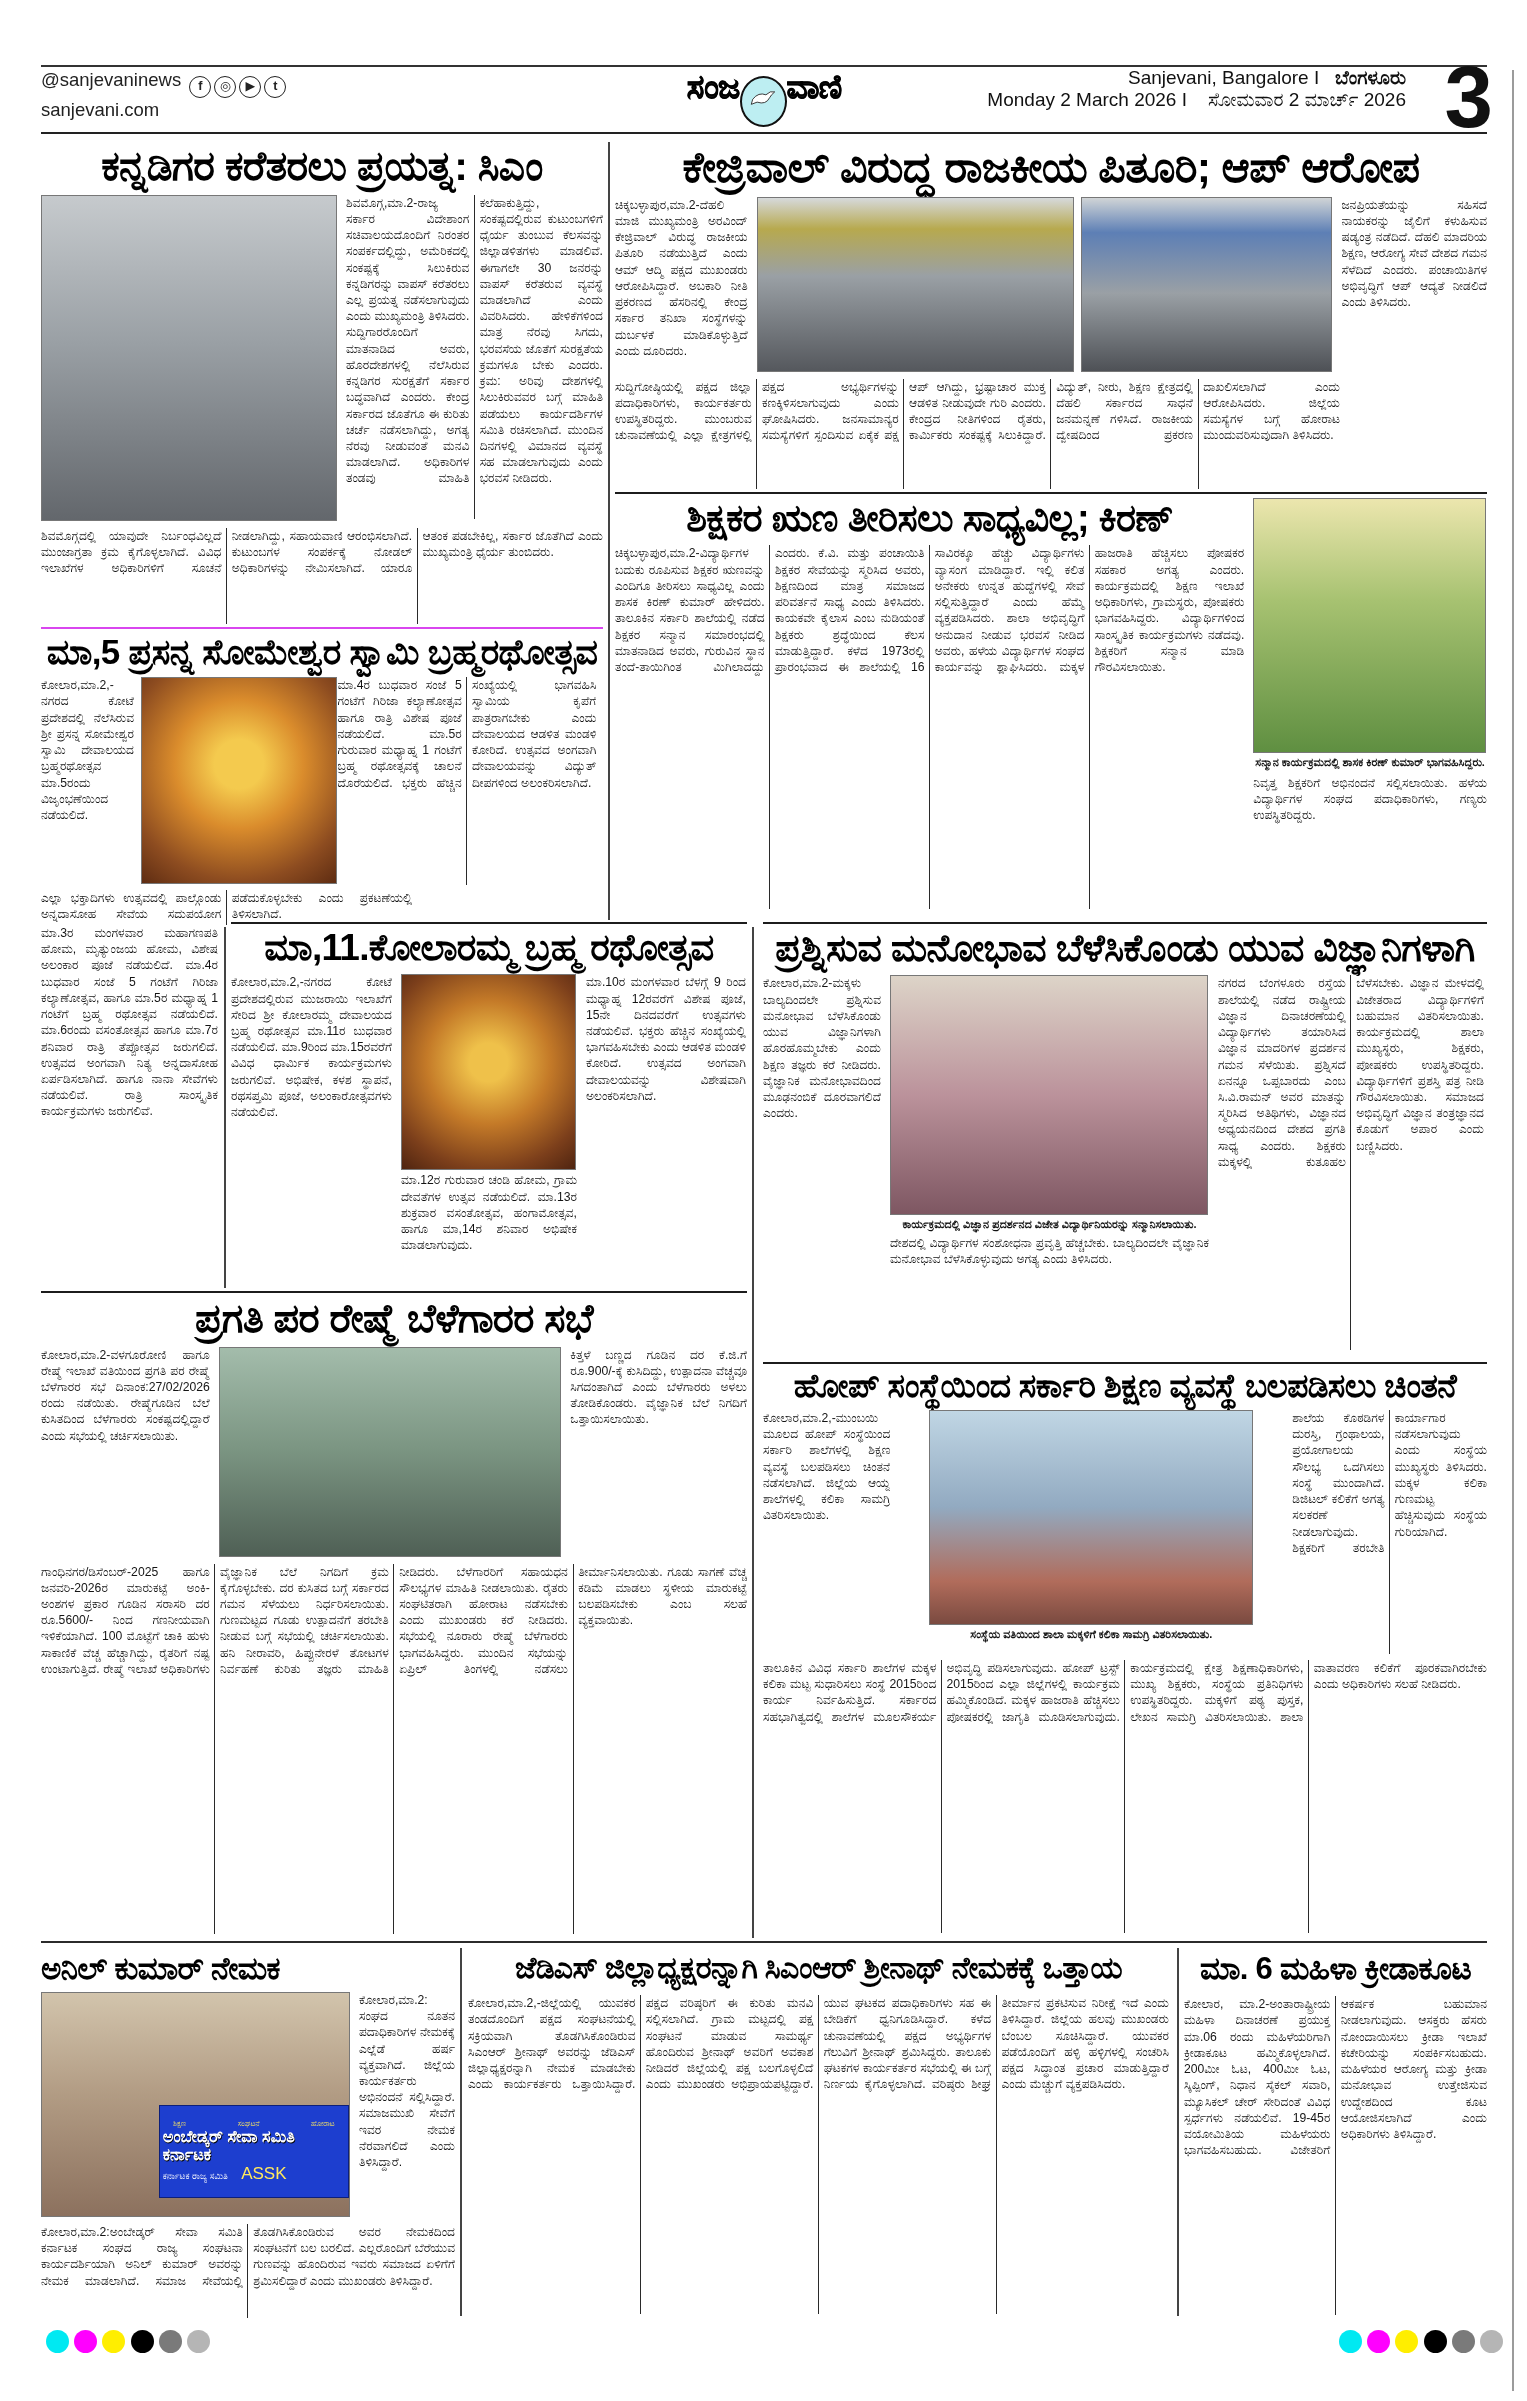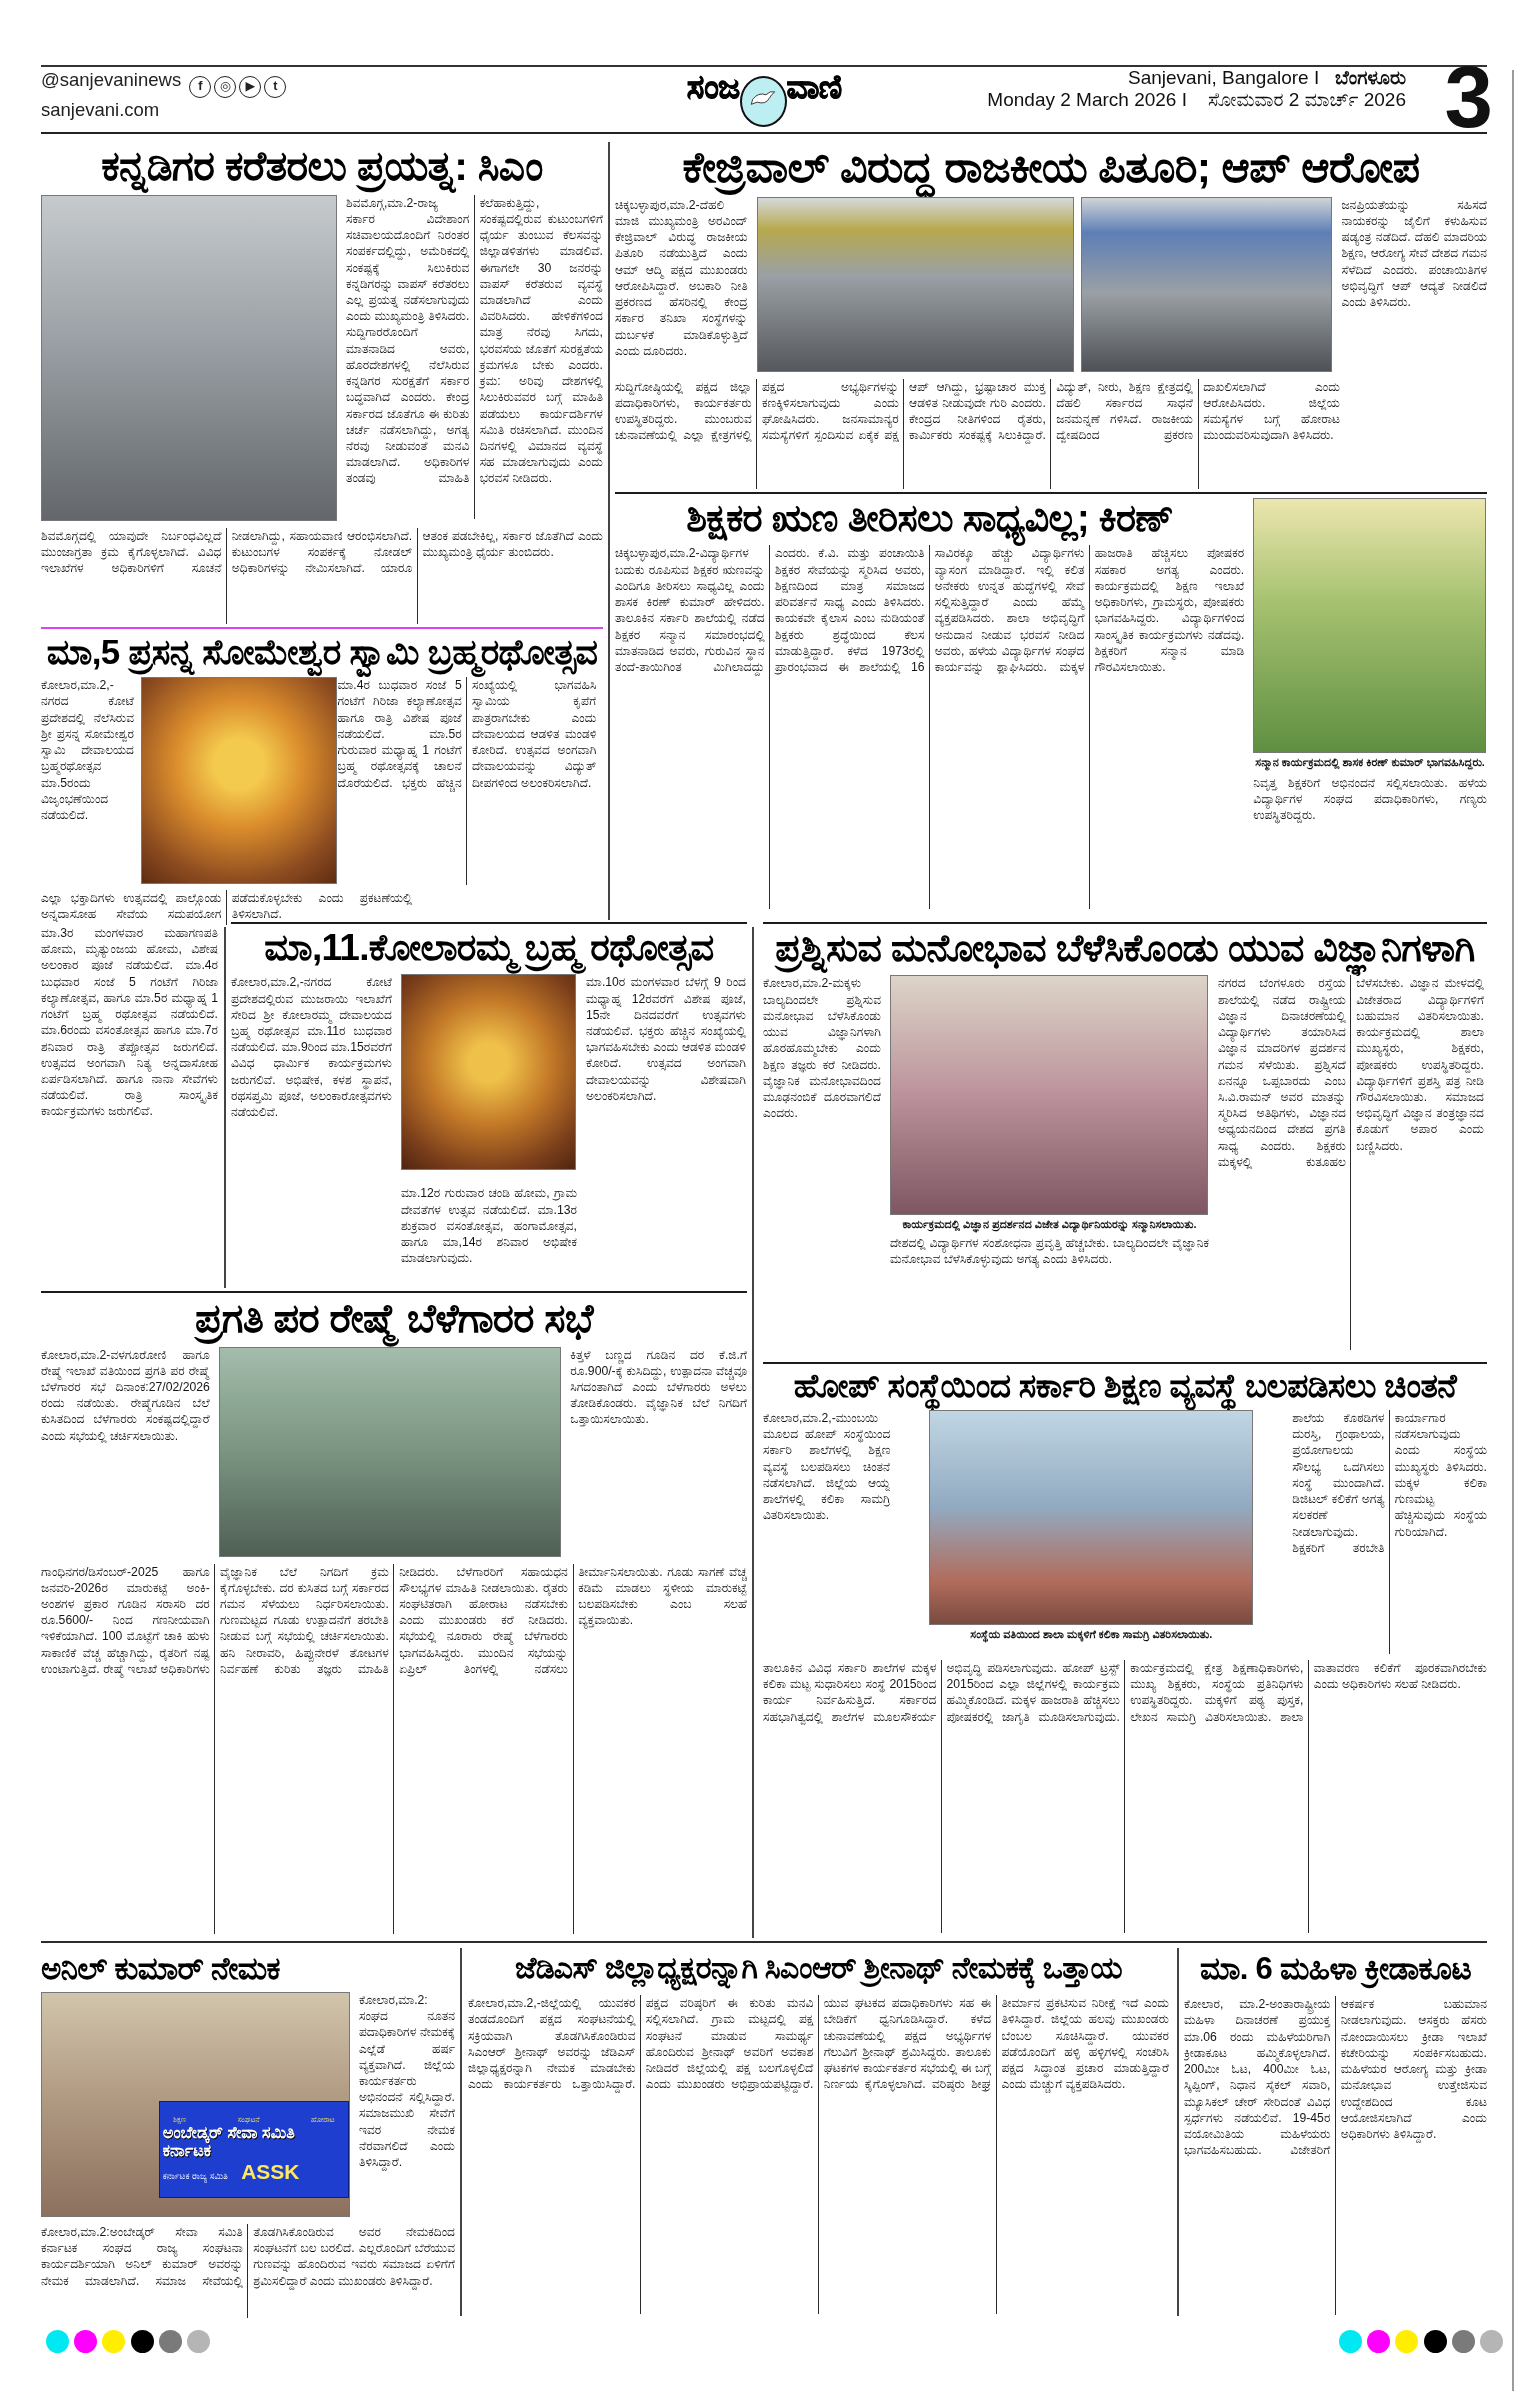--- a/index.html
+++ b/index.html
@@ -46,21 +46,21 @@
   .ph-women{background:linear-gradient(180deg,#ddd4c8 0%,#bb929b 50%,#7e5762 100%);}
   .ph-meeting{background:linear-gradient(180deg,#a3bcab 0%,#7a9481 50%,#4f6055 100%);}
   .ph-class{background:linear-gradient(180deg,#c0d6e4 0%,#92aac1 45%,#b16c5b 80%,#7a4a40 100%);}
   .ph-assk{background:linear-gradient(180deg,#d2c4ac 0%,#b29c84 45%,#8c715e 100%);}
   
   .banner{position:absolute;left:38%;right:0;bottom:8%;background:#1d3ecf;border:1.5px solid #0c1f7a;
           color:#fff;text-align:left;padding:13px 3px;}
   .banner .tiny{font-size:7.4px;color:#ffe95e;display:flex;justify-content:space-between;padding:0 10.3px;}
   .banner .big{font-size:16.3px;font-weight:bold;color:#fff;text-shadow:0.7px 0.7px 0 #000;line-height:1.1;}
   .banner .sub{font-size:9px;color:#ffffff;display:inline-block;margin-right:13.3px;}
-  .banner .assk{font-size:21px;font-weight:bold;color:#ffe95e;display:inline-block;}
+  .banner .assk{font-size:17px;font-weight:normal;color:#ffe95e;display:inline-block;}
   
   .dots{position:absolute;top:2330px;height:27px;}
   .dot{display:inline-block;width:23px;height:23px;border-radius:50%;margin-right:5.2px;}
   #edge-r{position:absolute;left:1512px;top:70px;width:1.5px;height:2321px;background:#9b9b9b;}
 </style>
 </head>
 <body>
 
 <div id="page">
 
@@ -143,21 +143,21 @@
   <div class="article" style="left:41px;top:925px;width:177px;height:362px;">
     <div class="bodytxt" style="height:359px;">ಮಾ.3ರ ಮಂಗಳವಾರ ಮಹಾಗಣಪತಿ ಹೋಮ, ಮೃತ್ಯುಂಜಯ ಹೋಮ, ವಿಶೇಷ ಅಲಂಕಾರ ಪೂಜೆ ನಡೆಯಲಿದೆ. ಮಾ.4ರ ಬುಧವಾರ ಸಂಜೆ 5 ಗಂಟೆಗೆ ಗಿರಿಜಾ ಕಲ್ಯಾಣೋತ್ಸವ, ಹಾಗೂ ಮಾ.5ರ ಮಧ್ಯಾಹ್ನ 1 ಗಂಟೆಗೆ ಬ್ರಹ್ಮ ರಥೋತ್ಸವ ನಡೆಯಲಿದೆ. ಮಾ.6ರಂದು ವಸಂತೋತ್ಸವ ಹಾಗೂ ಮಾ.7ರ ಶನಿವಾರ ರಾತ್ರಿ ತೆಪ್ಪೋತ್ಸವ ಜರುಗಲಿದೆ. ಉತ್ಸವದ ಅಂಗವಾಗಿ ನಿತ್ಯ ಅನ್ನದಾಸೋಹ ಏರ್ಪಡಿಸಲಾಗಿದೆ. ಹಾಗೂ ನಾನಾ ಸೇವೆಗಳು ನಡೆಯಲಿವೆ. ರಾತ್ರಿ ಸಾಂಸ್ಕೃತಿಕ ಕಾರ್ಯಕ್ರಮಗಳು ಜರುಗಲಿವೆ.</div>
   </div>
 
   <div class="article rule-top-dark" style="left:231px;top:922px;width:516px;height:365px;">
     <div class="headline" style="font-size:37px;">ಮಾ,11.ಕೋಲಾರಮ್ಮ ಬ್ರಹ್ಮ ರಥೋತ್ಸವ</div>
     <div class="row" style="height:305px;">
       <div class="bodytxt" style="width:161px;height:305px;">ಕೋಲಾರ,ಮಾ.2,-ನಗರದ ಕೋಟೆ ಪ್ರದೇಶದಲ್ಲಿರುವ ಮುಜರಾಯಿ ಇಲಾಖೆಗೆ ಸೇರಿದ ಶ್ರೀ ಕೋಲಾರಮ್ಮ ದೇವಾಲಯದ ಬ್ರಹ್ಮ ರಥೋತ್ಸವ ಮಾ.11ರ ಬುಧವಾರ ನಡೆಯಲಿದೆ. ಮಾ.9ರಿಂದ ಮಾ.15ರವರೆಗೆ ವಿವಿಧ ಧಾರ್ಮಿಕ ಕಾರ್ಯಕ್ರಮಗಳು ಜರುಗಲಿವೆ. ಅಭಿಷೇಕ, ಕಳಶ ಸ್ಥಾಪನೆ, ರಥಸಪ್ತಮಿ ಪೂಜೆ, ಅಲಂಕಾರೋತ್ಸವಗಳು ನಡೆಯಲಿವೆ.</div>
       <div style="width:176px;margin-left:9px;">
         <div class="photo ph-deity2" style="width:173px;height:194px;"></div>
-        <div class="bodytxt" style="height:103px;margin-top:15px;">ಮಾ.12ರ ಗುರುವಾರ ಚಂಡಿ ಹೋಮ, ಗ್ರಾಮ ದೇವತೆಗಳ ಉತ್ಸವ ನಡೆಯಲಿದೆ. ಮಾ.13ರ ಶುಕ್ರವಾರ ವಸಂತೋತ್ಸವ, ಹಂಗಾಮೋತ್ಸವ, ಹಾಗೂ ಮಾ,14ರ ಶನಿವಾರ ಅಭಿಷೇಕ ಮಾಡಲಾಗುವುದು.</div>
+        <div class="bodytxt" style="height:103px;margin-top:2px;">ಮಾ.12ರ ಗುರುವಾರ ಚಂಡಿ ಹೋಮ, ಗ್ರಾಮ ದೇವತೆಗಳ ಉತ್ಸವ ನಡೆಯಲಿದೆ. ಮಾ.13ರ ಶುಕ್ರವಾರ ವಸಂತೋತ್ಸವ, ಹಂಗಾಮೋತ್ಸವ, ಹಾಗೂ ಮಾ,14ರ ಶನಿವಾರ ಅಭಿಷೇಕ ಮಾಡಲಾಗುವುದು.</div>
       </div>
       <div class="bodytxt" style="width:160px;height:305px;margin-left:9px;">ಮಾ.10ರ ಮಂಗಳವಾರ ಬೆಳಗ್ಗೆ 9 ರಿಂದ ಮಧ್ಯಾಹ್ನ 12ರವರೆಗೆ ವಿಶೇಷ ಪೂಜೆ, 15ನೇ ದಿನದವರೆಗೆ ಉತ್ಸವಗಳು ನಡೆಯಲಿವೆ. ಭಕ್ತರು ಹೆಚ್ಚಿನ ಸಂಖ್ಯೆಯಲ್ಲಿ ಭಾಗವಹಿಸಬೇಕು ಎಂದು ಆಡಳಿತ ಮಂಡಳಿ ಕೋರಿದೆ. ಉತ್ಸವದ ಅಂಗವಾಗಿ ದೇವಾಲಯವನ್ನು ವಿಶೇಷವಾಗಿ ಅಲಂಕರಿಸಲಾಗಿದೆ.</div>
     </div>
   </div>
 
   <div class="article rule-top-dark" style="left:763px;top:922px;width:724px;height:436px;">
     <div class="headline" style="font-size:38px;">ಪ್ರಶ್ನಿಸುವ ಮನೋಭಾವ ಬೆಳೆಸಿಕೊಂಡು ಯುವ ವಿಜ್ಞಾನಿಗಳಾಗಿ</div>
     <div class="row" style="height:375px;">
       <div class="bodytxt" style="width:118px;height:375px;">ಕೋಲಾರ,ಮಾ.2-ಮಕ್ಕಳು ಬಾಲ್ಯದಿಂದಲೇ ಪ್ರಶ್ನಿಸುವ ಮನೋಭಾವ ಬೆಳೆಸಿಕೊಂಡು ಯುವ ವಿಜ್ಞಾನಿಗಳಾಗಿ ಹೊರಹೊಮ್ಮಬೇಕು ಎಂದು ಶಿಕ್ಷಣ ತಜ್ಞರು ಕರೆ ನೀಡಿದರು. ವೈಜ್ಞಾನಿಕ ಮನೋಭಾವದಿಂದ ಮೂಢನಂಬಿಕೆ ದೂರವಾಗಲಿದೆ ಎಂದರು.</div>
       <div style="width:319px;margin-left:9px;">

